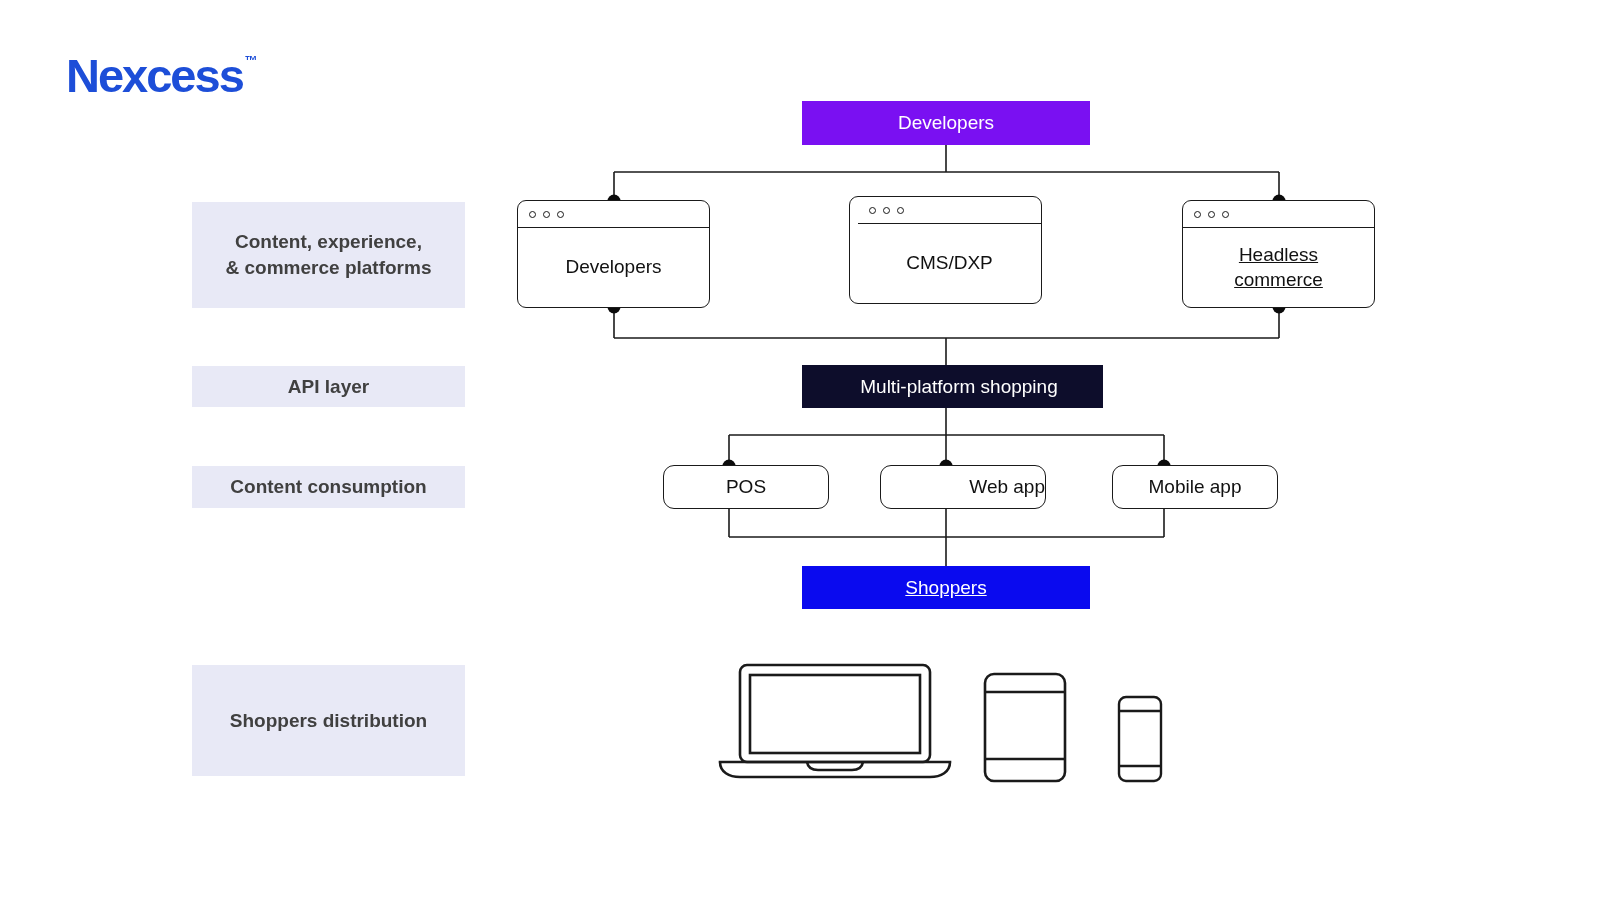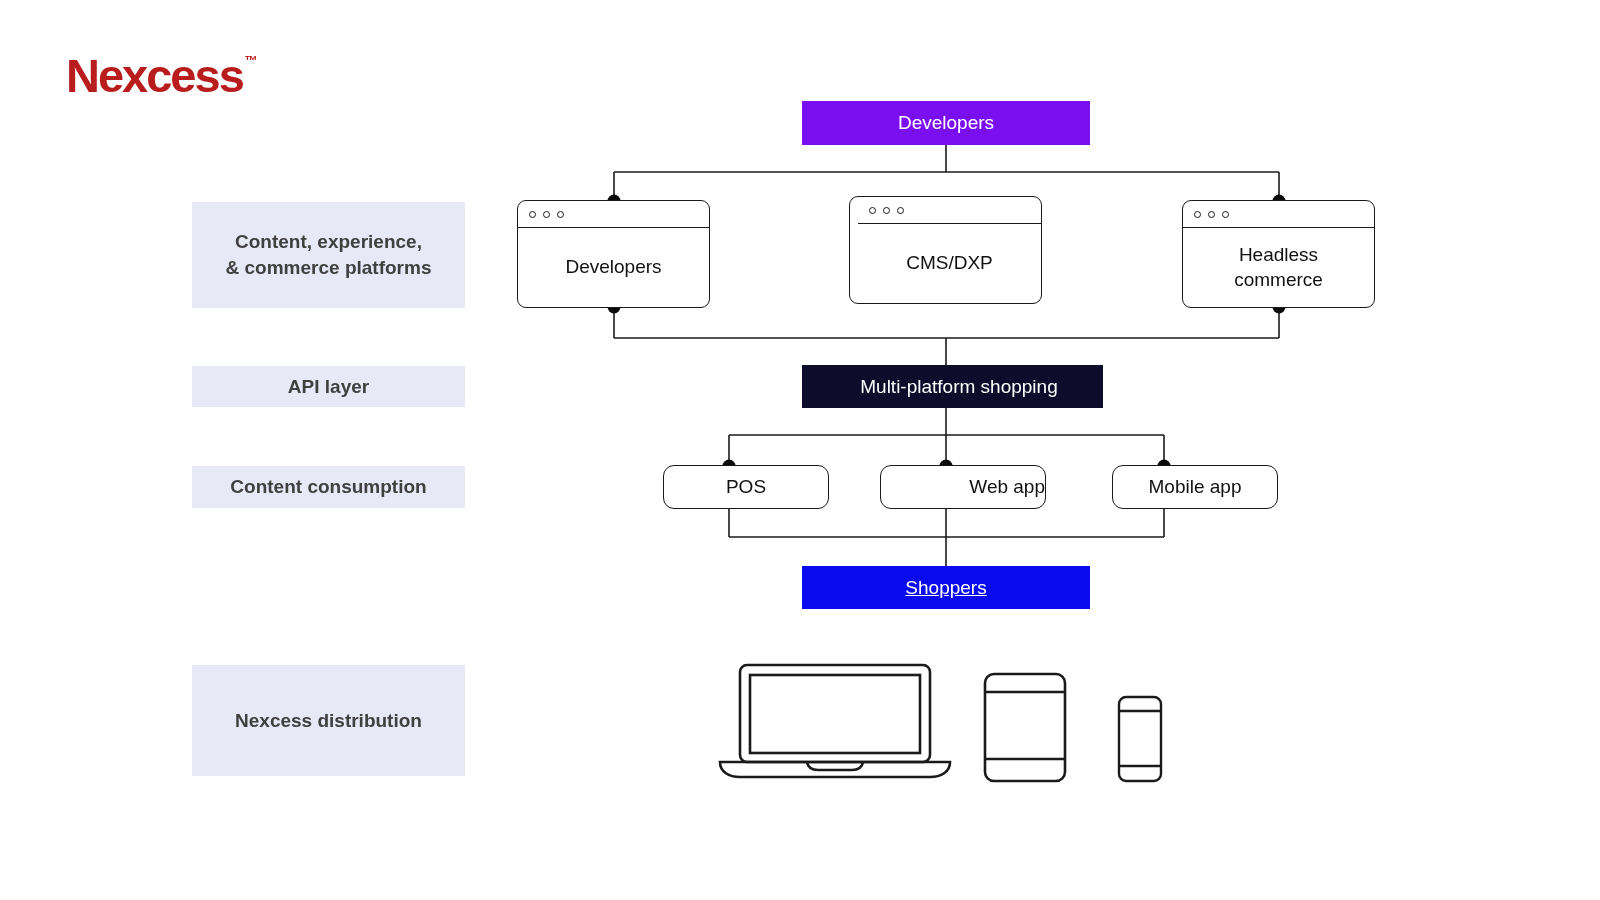--- a/index.html
+++ b/index.html
@@ -13,21 +13,21 @@
     color: var(--textDark, #111);
   }
   .abs { position: absolute; }
 
   
   .logo {
     left: 66px; top: 52px;
     font-size: 47px;
     font-weight: bold;
     letter-spacing: -2px;
-    color: #b91c1c;
+    color: #1d4ed8;
     line-height: 1;
   }
   .logo .tm {
     font-size: 13px;
     font-weight: bold;
     vertical-align: top;
     letter-spacing: 0;
     position: relative; top: 2px; left: 2px;
   }
 
@@ -167,21 +167,21 @@
 
   <div class="abs browser" style="left:849px; top:196px;padding-left:8px;">
     <div class="browser-bar">
       <span class="wdot"></span>
       <span class="wdot"></span>
       <span class="wdot"></span>
     </div>
     <div class="browser-body">CMS/DXP</div>
   </div>
 
-  <div class="abs browser" style="left:1182px; top:200px;">
+  <div class="abs browser" style="left:1182px; top:200px;text-decoration:underline;">
     <div class="browser-bar">
       <span class="wdot"></span>
       <span class="wdot"></span>
       <span class="wdot"></span>
     </div>
     <div class="browser-body">Headless commerce</div>
   </div>
 
   <div class="abs rowlabel" style="top:366px; height:41px;">
     <span>API layer</span>
@@ -203,21 +203,21 @@
   </div>
   <div class="abs pill" style="left:1095px; top:465px;">
     <span>Mobile app</span>
   </div>
 
   <div class="abs band blue" style="left:802px; top:566px; height:43px;">
     <span>Shoppers</span>
   </div>
 
   <div class="abs rowlabel" style="top:665px; height:111px;">
-    <span>Nexcess distribution</span>
+    <span>Shoppers distribution</span>
   </div>
 
   <svg class="abs" style="left:710px; top:660px;" width="250" height="125" viewBox="0 0 250 125">
     <rect class="device-stroke" x="30" y="5" width="190" height="97" rx="7" stroke-width="2.6"></rect>
     <rect class="device-stroke" x="40" y="15" width="170" height="78" stroke-width="2.6"></rect>
     <path class="device-stroke" stroke-width="2.6" d="M10 102 H240 C240 112 231 117 220 117 H30 C19 117 10 112 10 102 Z"></path>
     <path class="device-stroke" stroke-width="2.6" d="M97 102 C98 108 103 110 108 110 H142 C147 110 152 108 153 102"></path>
   </svg>
 
   <svg class="abs" style="left:980px; top:670px;" width="90" height="115" viewBox="0 0 90 115">

